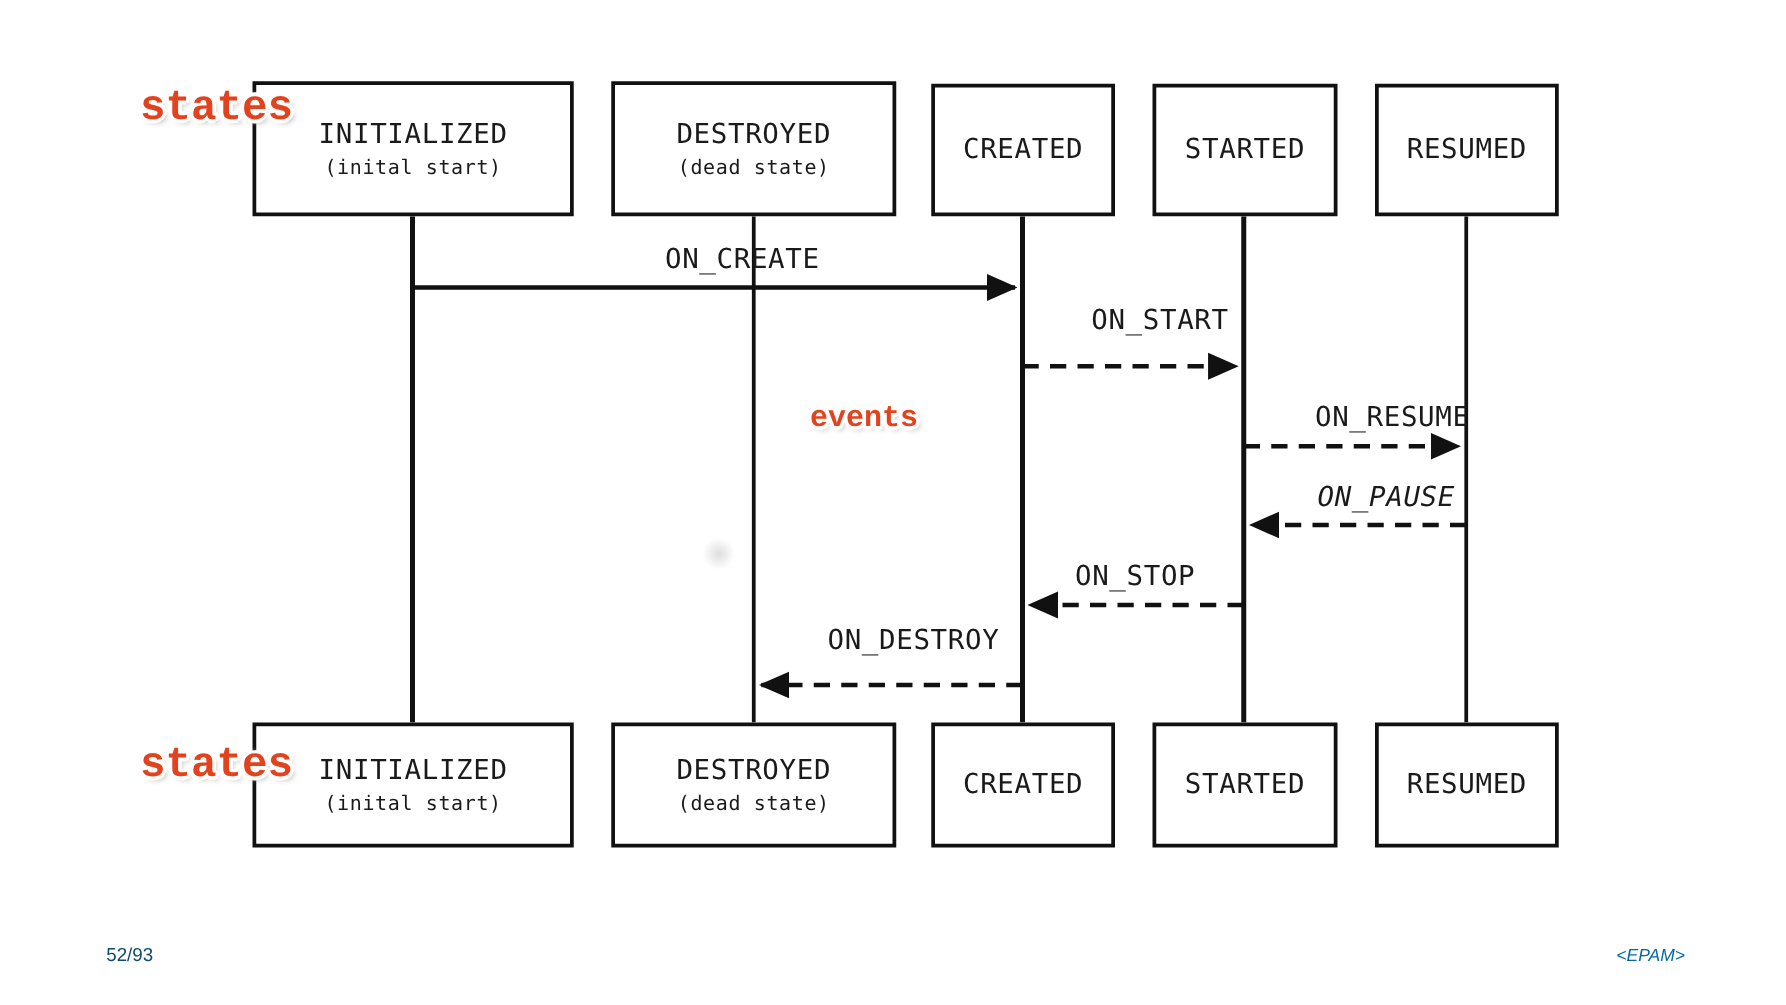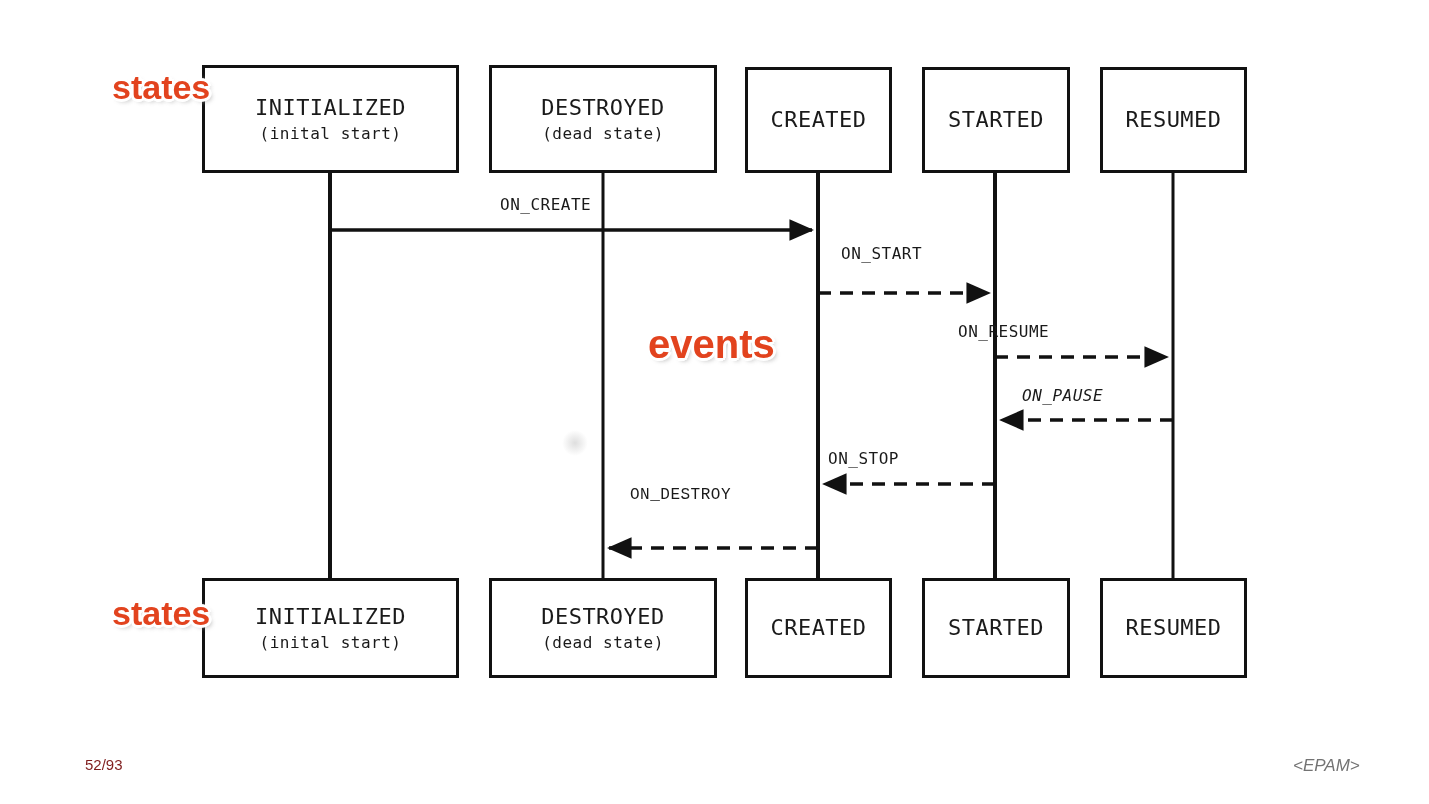--- a/index.html
+++ b/index.html
@@ -43,70 +43,71 @@
   }
   .state-box .line2 {
     font-size: 16px;
     line-height: 1.35;
     white-space: nowrap;
   }
 
   
   .annot {
     position: absolute;
-    font-family: Liberation Sans, sans-serif;
+    font-family: Liberation Mono, monospace;
     font-weight: bold;
     color: #e2431e;
     z-index: 8;
     white-space: nowrap;
     text-shadow:
       2px 2px 0 #ffffff, -2px 2px 0 #ffffff,
       2px -2px 0 #ffffff, -2px -2px 0 #ffffff,
       3px 0 0 #ffffff, -3px 0 0 #ffffff,
       0 3px 0 #ffffff, 0 -3px 0 #ffffff,
       3px 3px 4px rgba(120,120,120,0.45),
       0 0 6px #ffffff;
   }
 
   
   .msg-label {
     position: absolute;
     font-family: "DejaVu Sans Mono", monospace;
-    font-size: 16px;
+    font-size: 22px;
     color: #1a1a1a;
     letter-spacing: 0.5px;
     white-space: nowrap;
     z-index: 6;
+    margin-left: 32px;
   }
 
   
   #wire {
     position: absolute;
     left: 0; top: 0;
     width: 1429px;
     height: 804px;
     z-index: 2;
     pointer-events: none;
   }
 
   
   .footer-left {
     position: absolute;
     left: 85px;
     top: 756px;
     font-size: 15px;
-    color: #7f1d1d;
+    color: #0c4a6e;
     font-family: "Liberation Sans", sans-serif;
   }
   .footer-right {
     position: absolute;
     left: 1293px;
     top: 756px;
-    font-size: 17px;
-    color: #737373;
+    font-size: 14px;
+    color: #0369a1;
     font-style: italic;
     font-family: "Liberation Sans", sans-serif;
   }
 
   
   .smudge {
     position: absolute;
     left: 562px;
     top: 430px;
     width: 26px;
@@ -185,27 +186,27 @@
         <div class="line1">STARTED</div>
       </div>
       <div class="state-box" style="left: 1100px; top: 578px; width: 147px; height: 100px;">
         <div class="line1">RESUMED</div>
       </div>
     </div>
 
   <div id="msg-labels">
       <div class="msg-label" style="left: 500px; top: 195px;">ON_CREATE</div>
       <div class="msg-label" style="left: 841px; top: 244px;">ON_START</div>
-      <div class="msg-label" style="left: 958px; top: 322px; text-align: right;">ON_RESUME</div>
+      <div class="msg-label" style="left: 1020px; top: 322px; text-align: right;">ON_RESUME</div>
       <div class="msg-label" style="left: 1022px; top: 386px; font-style: italic;">ON_PAUSE</div>
       <div class="msg-label" style="left: 828px; top: 449px;">ON_STOP</div>
-      <div class="msg-label" style="left: 630px; top: 486px; font-family: Liberation Mono, monospace;">ON_DESTROY</div>
+      <div class="msg-label" style="left: 630px; top: 500px;">ON_DESTROY</div>
     </div>
 
   <div id="annots">
       <div class="annot" style="left: 112px; top: 68px; font-size: 34px; color: rgb(226, 67, 30);">states</div>
-      <div class="annot" style="left: 648px; top: 322px; font-size: 40px; color: rgb(226, 67, 30);">events</div>
+      <div class="annot" style="left: 648px; top: 322px; font-size: 24px; color: rgb(226, 67, 30);">events</div>
       <div class="annot" style="left: 112px; top: 594px; font-size: 34px; color: rgb(226, 67, 30);">states</div>
     </div>
 
   <div class="footer-left">52/93</div>
   <div class="footer-right">&lt;EPAM&gt;</div>
 </div>
 
 </body></html>

